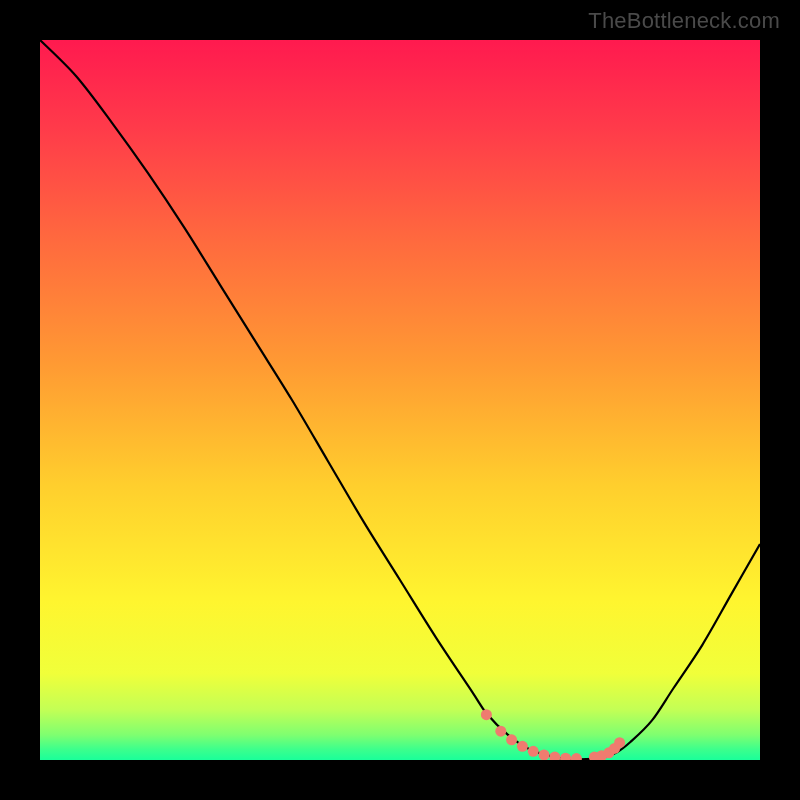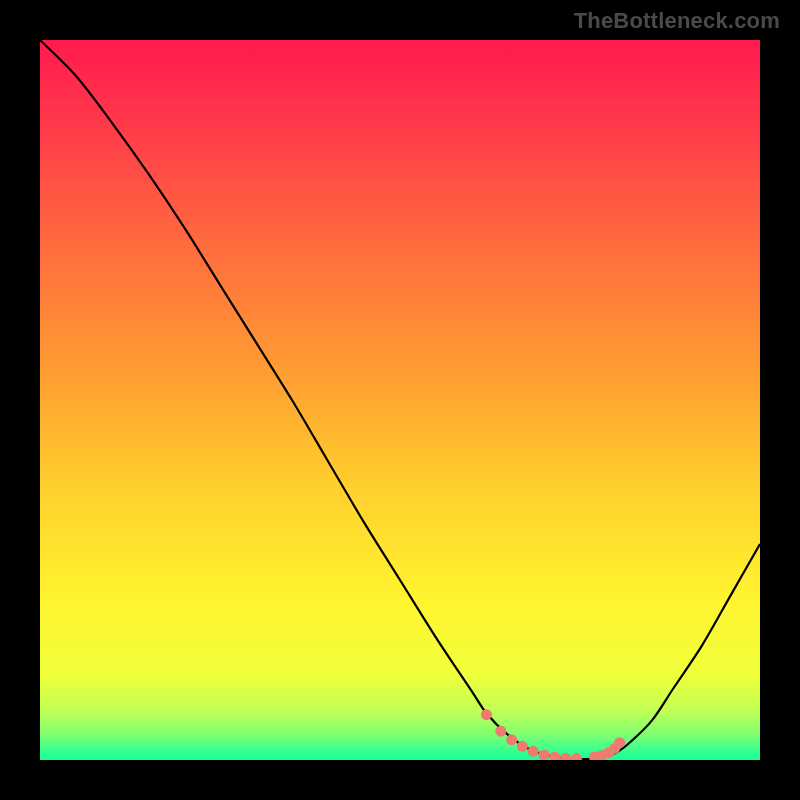--- a/index.html
+++ b/index.html
@@ -23,21 +23,21 @@
     top: 40px;
     width: 720px;
     height: 720px;
   }
   .watermark {
     position: absolute;
     top: 8px;
     right: 20px;
     color: #4a4a4a;
     font-size: 22px;
-    font-weight: 700;
+    font-weight: 400;
     letter-spacing: 0.2px;
   }
   svg { display: block; }
 </style>
 </head>
 <body>
 
 <div class="outer">
   <div class="watermark">TheBottleneck.com</div>
 

